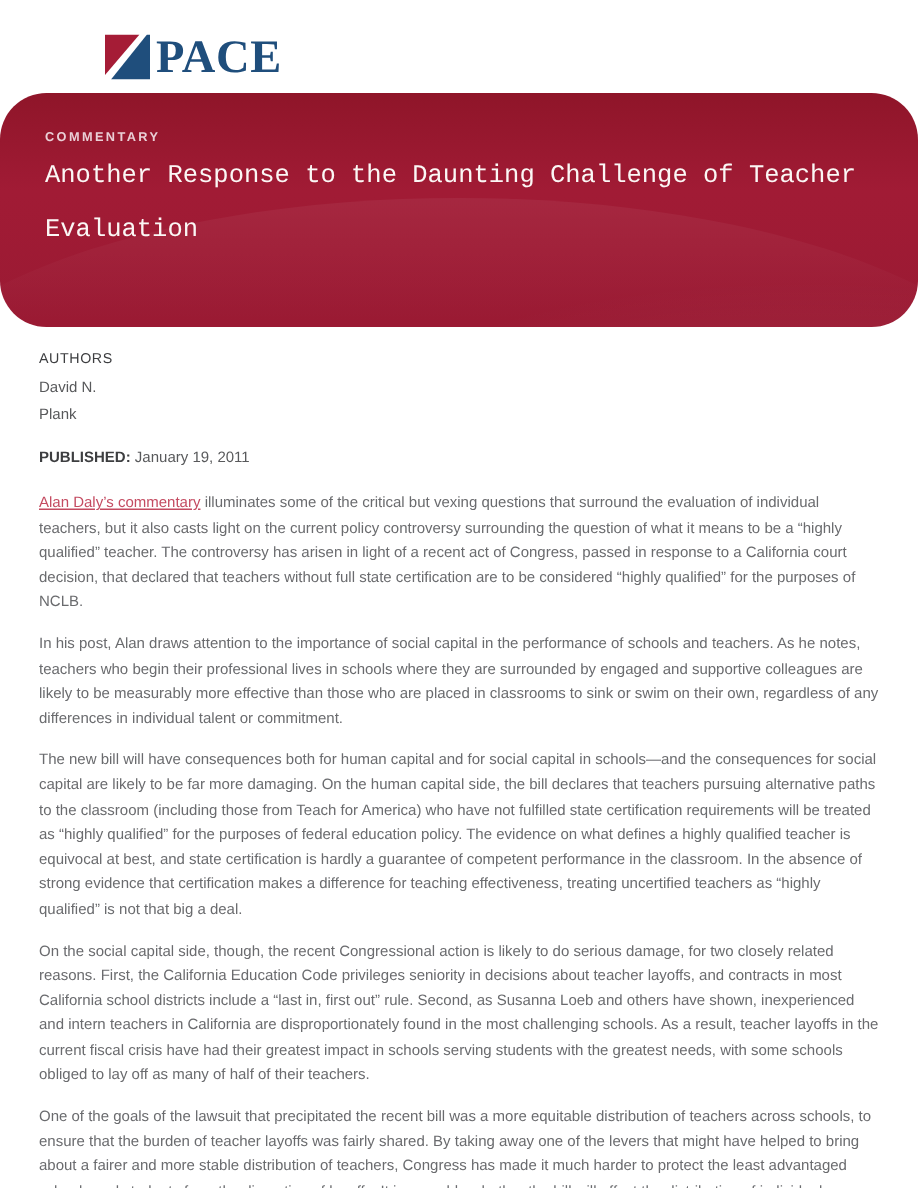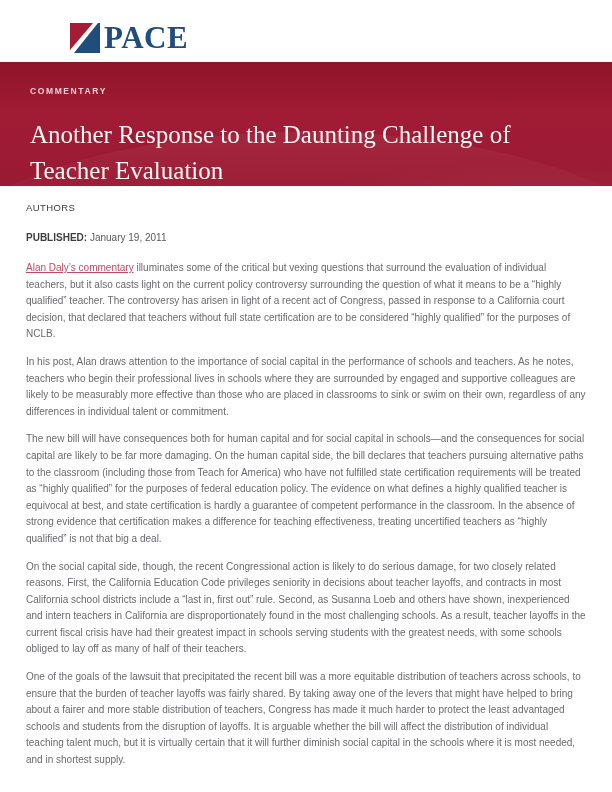--- a/index.html
+++ b/index.html
@@ -35,27 +35,28 @@
     line-height: 30px;
     letter-spacing: 0.5px;
     color: #1f4e7c;
     margin-left: 4px;
   }
 
   
   .banner {
     position: relative;
     width: 612px;
-    height: 124px;
+    height: 156px;
     padding: 24px 18px 0 30px;
     background:
       radial-gradient(90% 120% at 88% 150%, rgba(255,255,255,0.10), rgba(255,255,255,0) 58%),
       radial-gradient(140% 90% at -5% -55%, rgba(255,255,255,0.08), rgba(255,255,255,0) 52%),
       linear-gradient(180deg, #8f1529 0%, #a11b35 42%, #9a1a33 100%);
     overflow: hidden;
+    border-radius: 31px;
   }
   .banner::after {
     content: "";
     position: absolute;
     left: -80px; right: -80px;
     top: 70px;
     height: 150px;
     border-radius: 50% 50% 0 0 / 100% 100% 0 0;
     background: linear-gradient(180deg, rgba(255,255,255,0.055), rgba(255,255,255,0) 55%);
     pointer-events: none;
@@ -64,25 +65,25 @@
     position: relative;
     z-index: 1;
     font-size: 8.5px;
     font-weight: 700;
     letter-spacing: 1.6px;
     color: #eacfd6;
   }
   .banner-title {
     position: relative;
     z-index: 1;
-    margin-top: 21px;
+    margin-top: 4px;
     width: 560px;
-    font-family: Liberation Serif, serif;
+    font-family: Liberation Mono, monospace;
     font-weight: 400;
-    font-size: 25px;
+    font-size: 17px;
     line-height: 36px;
     color: #fbf7f5;
   }
 
   
   .meta { padding: 0 26px; }
   .authors-label {
     margin-top: 16px;
     font-size: 9.5px;
     font-weight: 400;
@@ -152,20 +153,21 @@
   </header>
 
   <section class="banner">
     <div class="kicker">COMMENTARY</div>
     <h1 class="banner-title">Another Response to the Daunting Challenge of Teacher Evaluation</h1>
   </section>
 
   <section class="meta">
     <div class="authors-label">AUTHORS</div>
     <div class="author-row">
+      <span class="author-name">David N. Plank</span>
     </div>
     <div class="published-row">
       <span class="published-label">PUBLISHED:</span><span> January 19, 2011</span>
     </div>
   </section>
 
   <article class="article">
     <p><a href="#">Alan Daly’s commentary</a><span> illuminates some of the critical but vexing questions that surround the evaluation of individual teachers, but it also casts light on the current policy controversy surrounding the question of what it means to be a “highly qualified” teacher. The controversy has arisen in light of a recent act of Congress, passed in response to a California court decision, that declared that teachers without full state certification are to be considered “highly qualified” for the purposes of NCLB.</span></p>
     <p>In his post, Alan draws attention to the importance of social capital in the performance of schools and teachers. As he notes, teachers who begin their professional lives in schools where they are surrounded by engaged and supportive colleagues are likely to be measurably more effective than those who are placed in classrooms to sink or swim on their own, regardless of any differences in individual talent or commitment.</p>
     <p>The new bill will have consequences both for human capital and for social capital in schools—and the consequences for social capital are likely to be far more damaging. On the human capital side, the bill declares that teachers pursuing alternative paths to the classroom (including those from Teach for America) who have not fulfilled state certification requirements will be treated as “highly qualified” for the purposes of federal education policy. The evidence on what defines a highly qualified teacher is equivocal at best, and state certification is hardly a guarantee of competent performance in the classroom. In the absence of strong evidence that certification makes a difference for teaching effectiveness, treating uncertified teachers as “highly qualified” is not that big a deal.</p>

